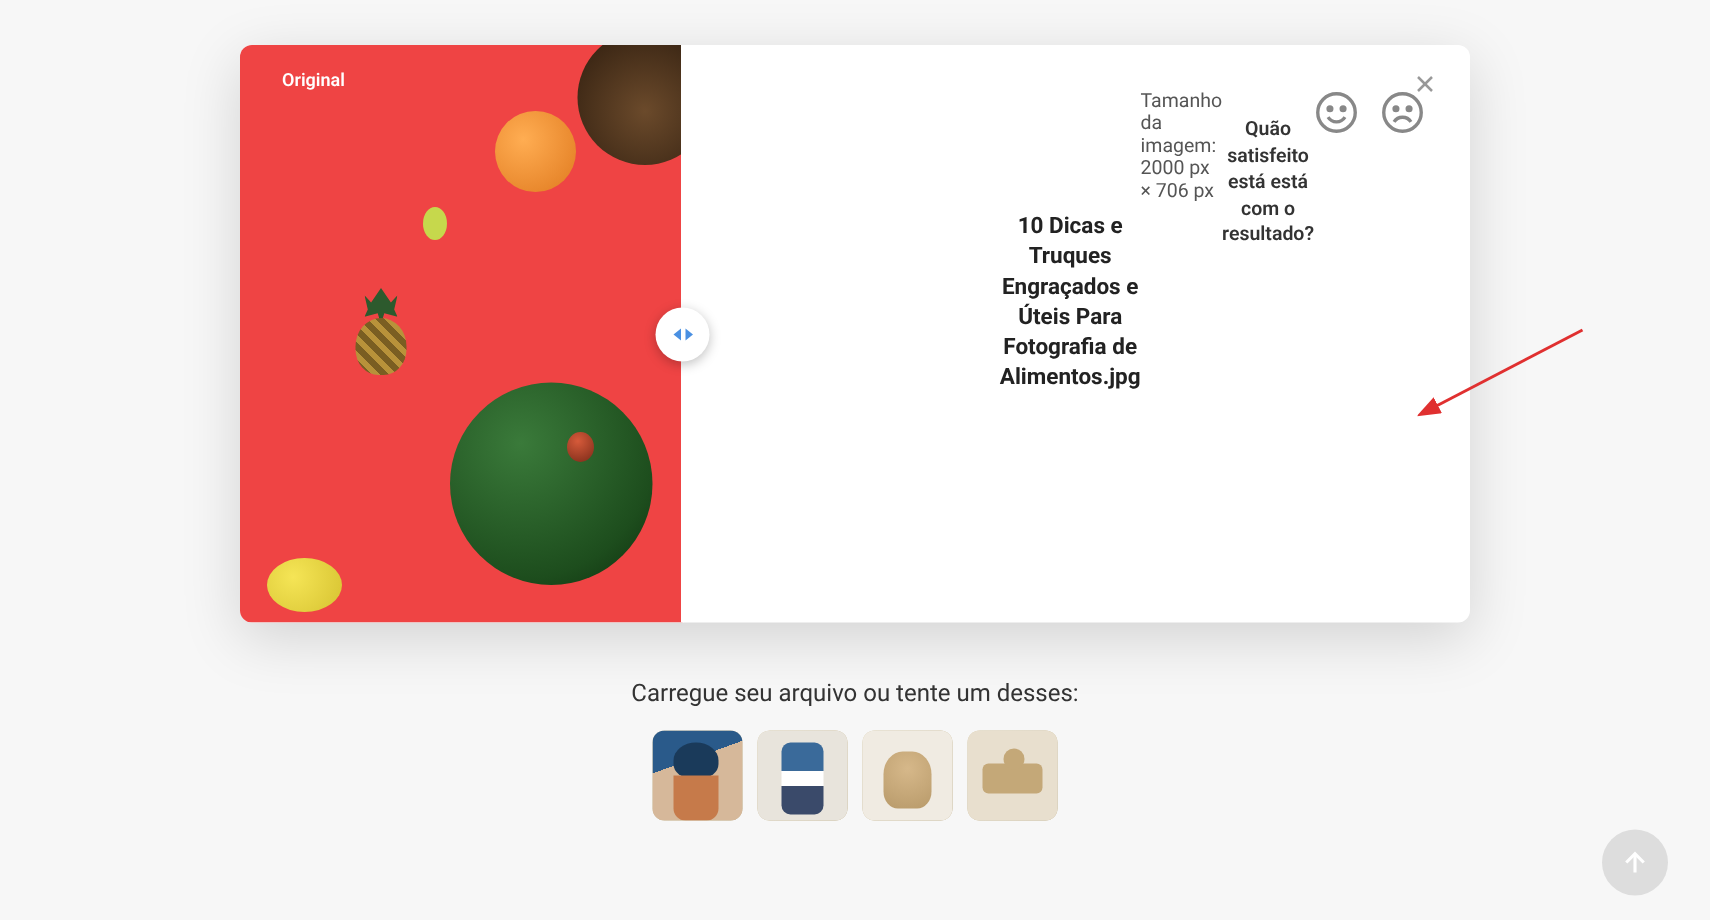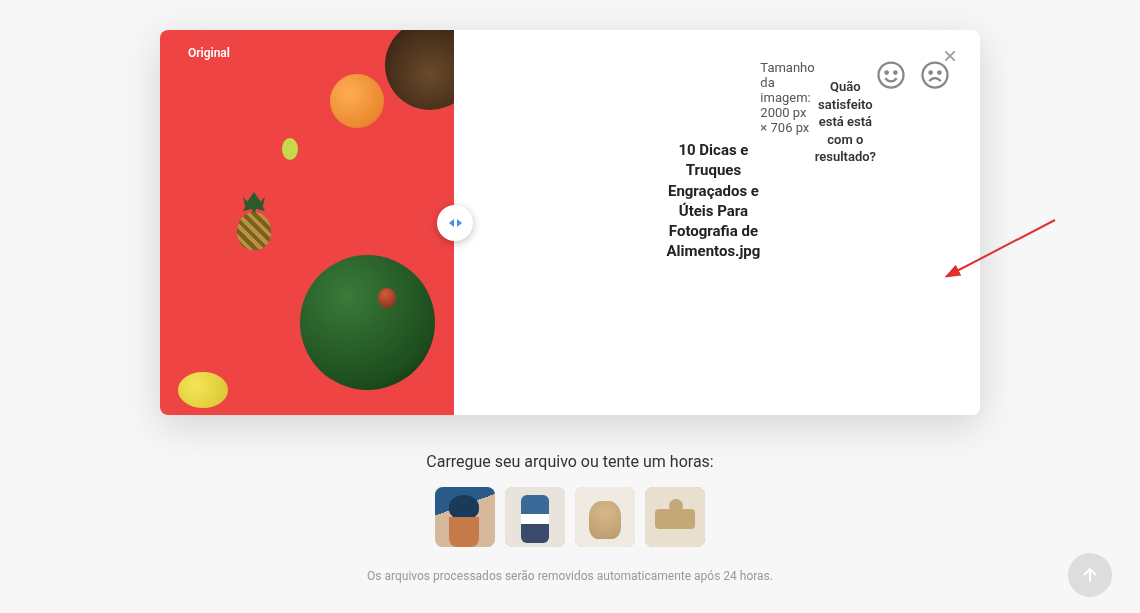--- a/index.html
+++ b/index.html
@@ -282,42 +282,41 @@
 <svg class="arrow-annotation" width="120" height="90">
   <defs>
     <marker id="ah" markerWidth="10" markerHeight="10" refX="2" refY="3" orient="auto">
       <path d="M0,0 L0,6 L8,3 z" fill="#e03030"></path>
     </marker>
   </defs>
   <line x1="110" y1="10" x2="10" y2="62" stroke="#e03030" stroke-width="2" marker-end="url(#ah)"></line>
 </svg>
 
 <div class="below-modal">
-  <div class="upload-text">Carregue seu arquivo ou tente um horas:</div>
+  <div class="upload-text">Carregue seu arquivo ou tente um desses:</div>
   <div class="thumbs">
     <div class="thumb">
       <div style="position:absolute;inset:0;background:linear-gradient(160deg,#2a5a8a 0 35%,#d6b89a 35%);"></div>
       <div style="position:absolute;top:8px;left:14px;width:30px;height:24px;background:#1a3a5a;border-radius:50% 50% 40% 40%;"></div>
       <div style="position:absolute;top:30px;left:14px;width:30px;height:30px;background:#c67a4a;border-radius:0 0 8px 8px;"></div>
     </div>
     <div class="thumb">
       <div style="position:absolute;inset:0;background:#e8e4dc;"></div>
       <div style="position:absolute;top:8px;left:16px;width:28px;height:48px;background:linear-gradient(#3a6a9a 0 40%,#fff 40% 60%,#3a4a6a 60%);border-radius:6px;"></div>
     </div>
     <div class="thumb">
       <div style="position:absolute;inset:0;background:#f0ebe2;"></div>
       <div style="position:absolute;top:14px;left:14px;width:32px;height:38px;background:radial-gradient(circle at 50% 30%,#d6b88a,#b89a6a);border-radius:40% 40% 30% 30%;"></div>
     </div>
     <div class="thumb">
       <div style="position:absolute;inset:0;background:#e8dfce;"></div>
       <div style="position:absolute;top:22px;left:10px;width:40px;height:20px;background:#c4a878;border-radius:4px;"></div>
       <div style="position:absolute;top:12px;left:24px;width:14px;height:14px;background:#c4a878;border-radius:50%;"></div>
     </div>
   </div>
-  <div class="note">Os arquivos processados serão removidos automaticamente após 24 horas.</div>
 </div>
 
 <div class="scroll-top">
   <svg width="20" height="20" viewBox="0 0 24 24" fill="none" stroke="currentColor" stroke-width="2.5">
     <line x1="12" y1="20" x2="12" y2="5"></line>
     <polyline points="5 12 12 5 19 12"></polyline>
   </svg>
 </div>
 
 </body></html>

